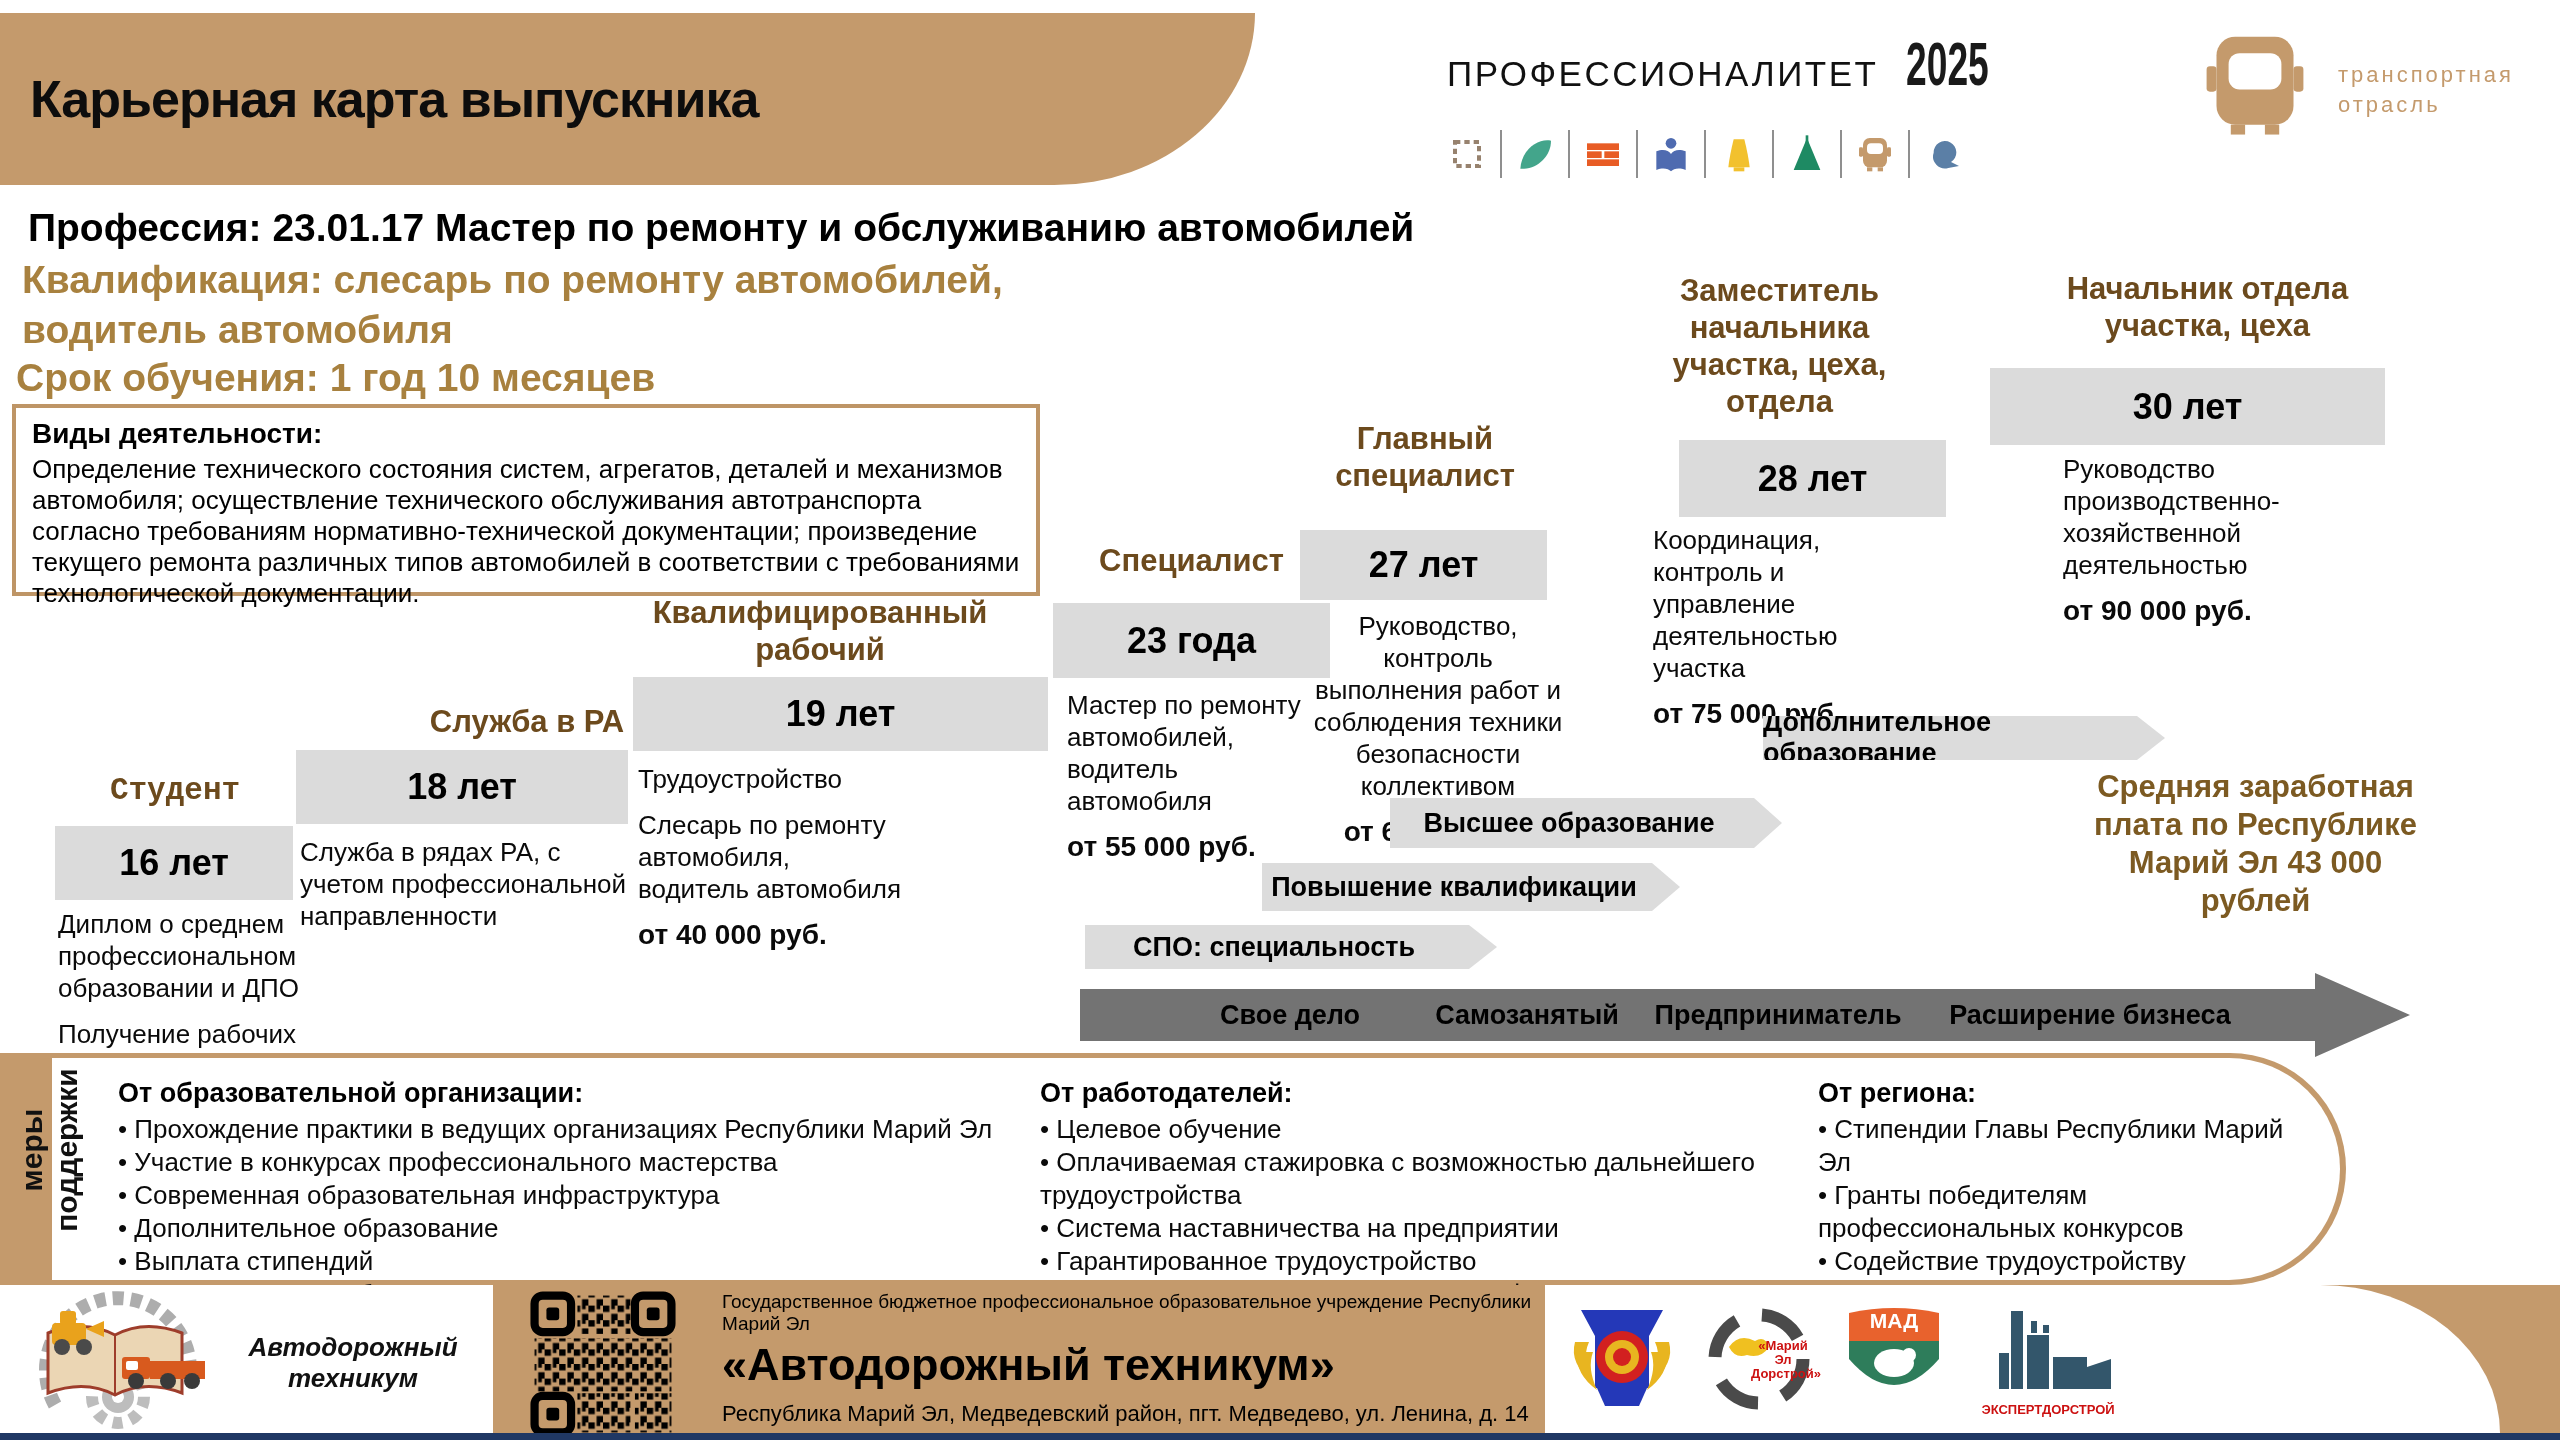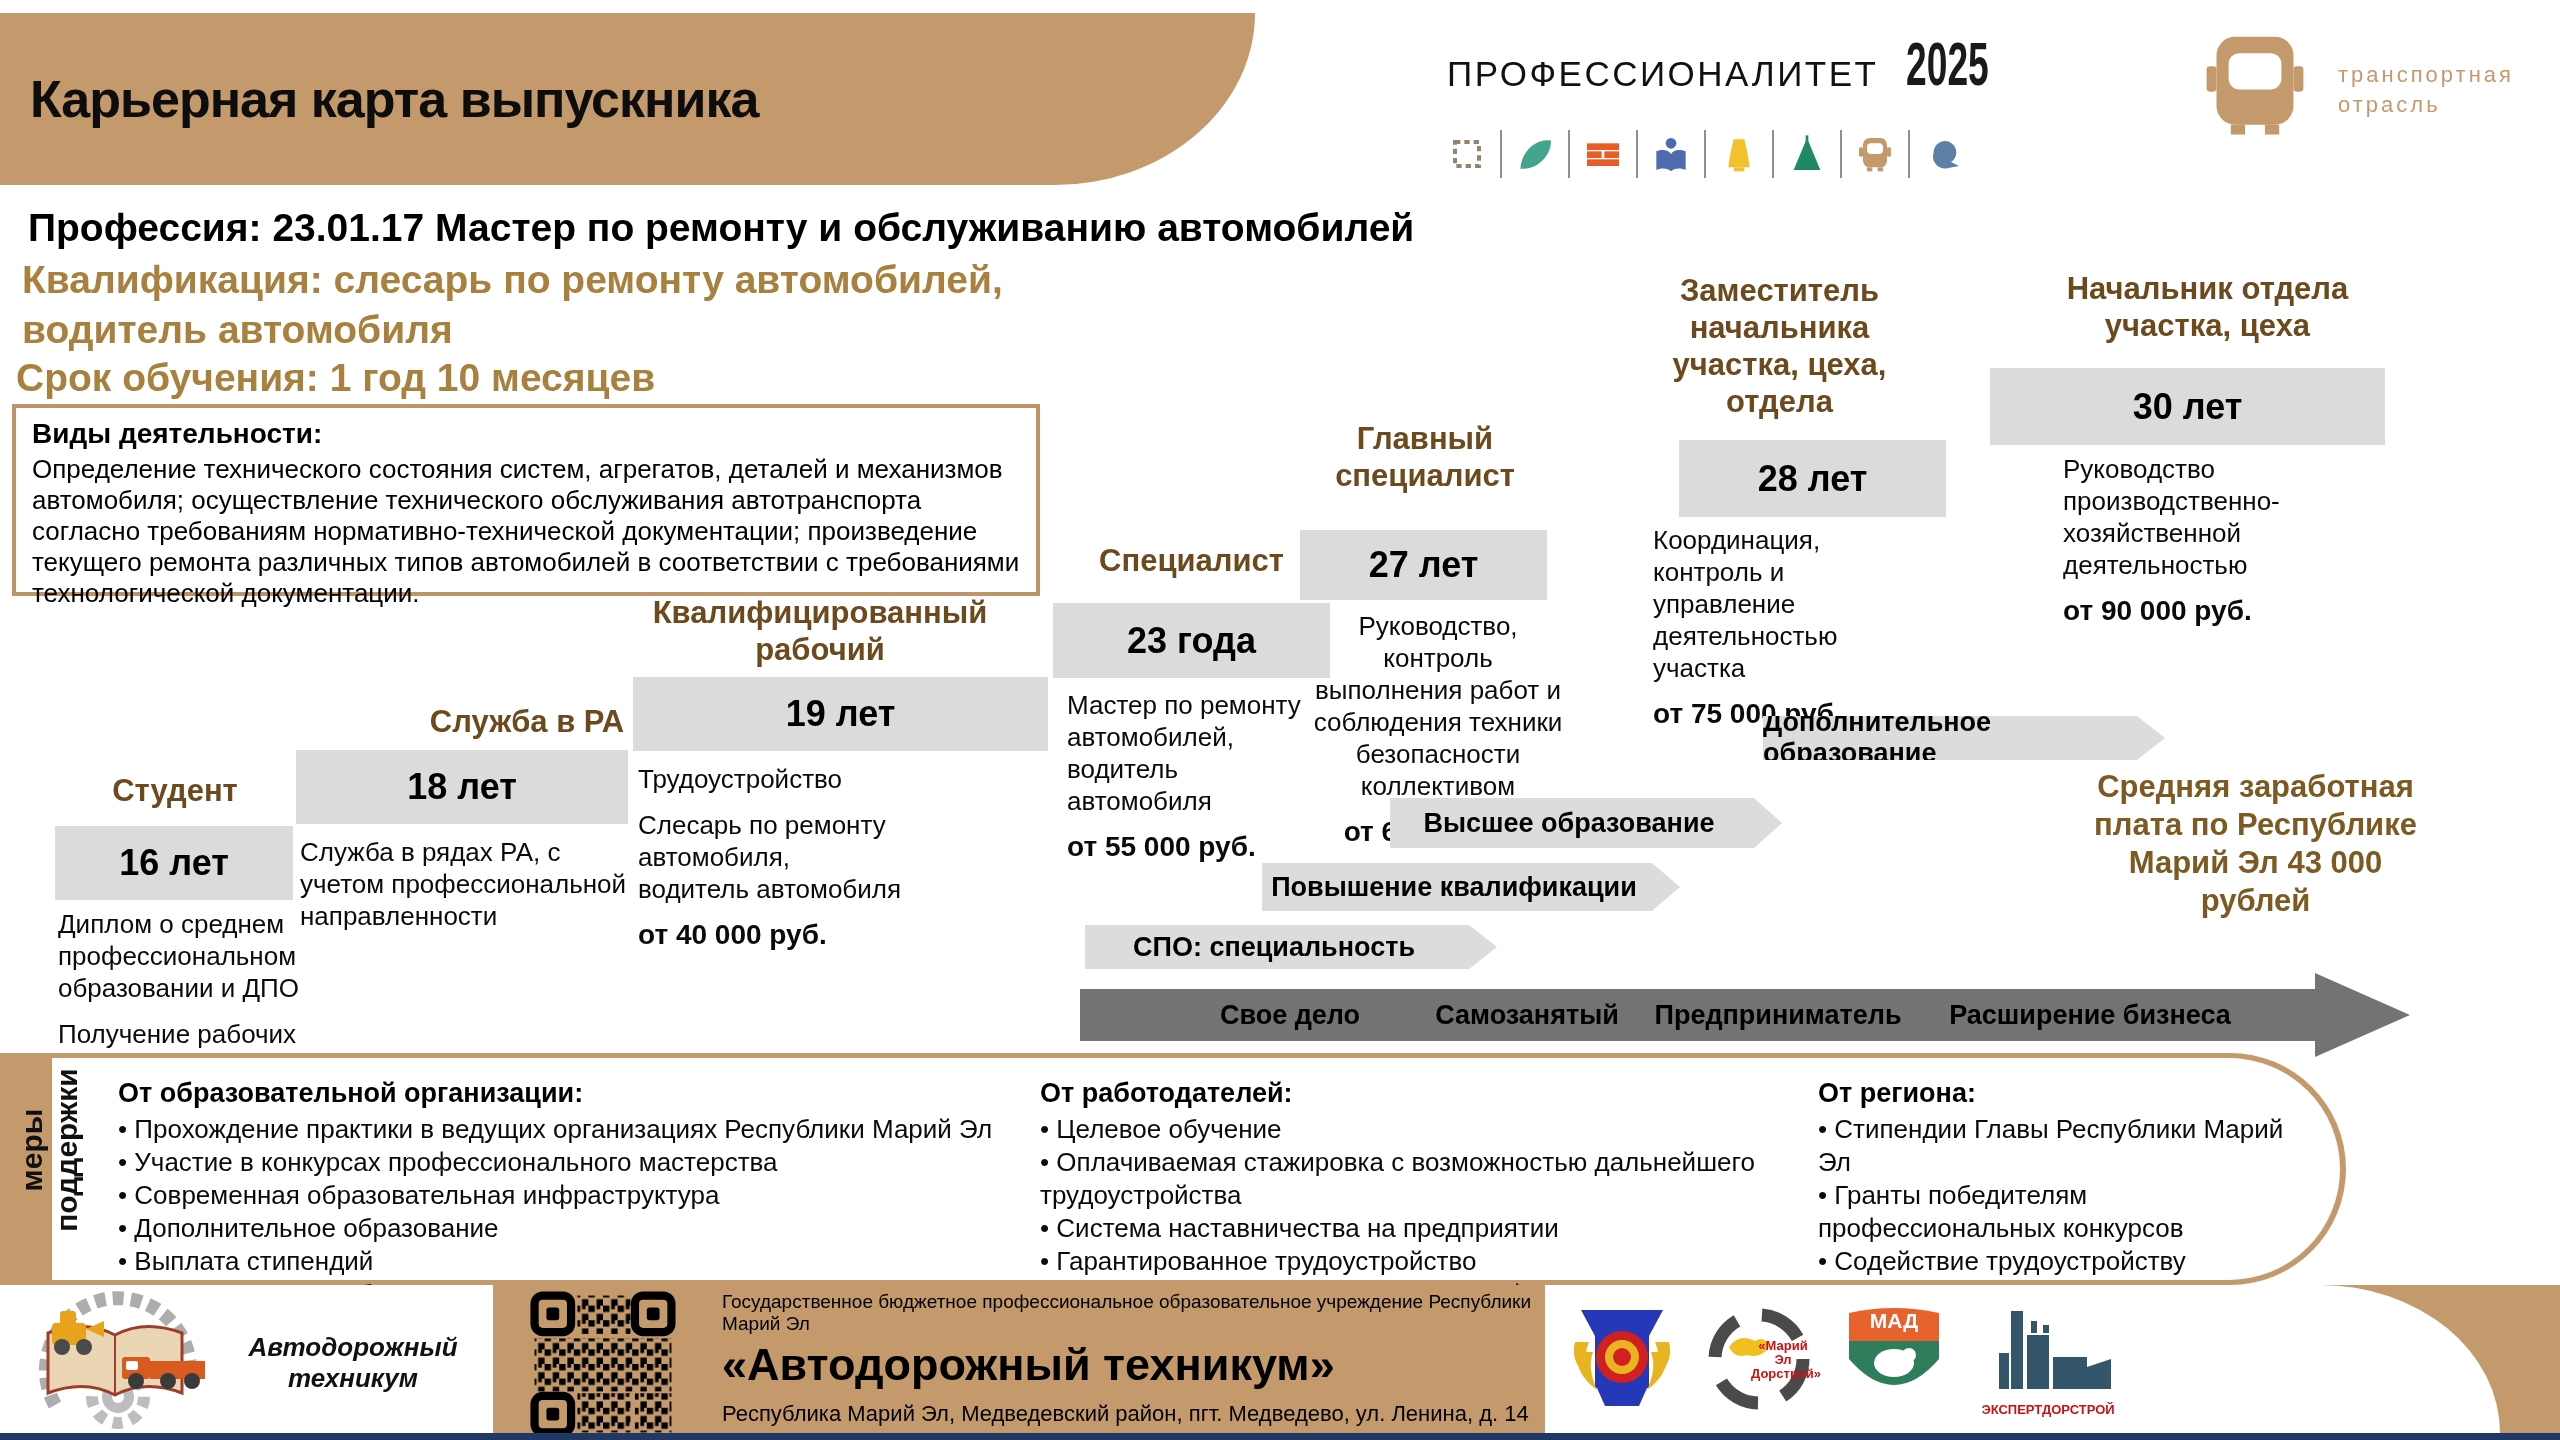--- a/index.html
+++ b/index.html
@@ -34,21 +34,21 @@
   .activities-text { font-size: 26px; line-height: 31px; color: #000; }
 
   
   .step-title { position: absolute; text-align: center; font-size: 31px; font-weight: bold; color: #6C4A1D; line-height: 37px; }
   .age-box { position: absolute; background: #DBDBDB; display: flex; align-items: center; justify-content: center;
     font-size: 36px; font-weight: bold; color: #000; }
   .step-desc { position: absolute; font-size: 26px; line-height: 32px; color: #0a0a0a; }
   .step-desc p { margin-bottom: 14px; }
   .salary { font-weight: bold; font-size: 28px; margin-top: 6px; }
 
-  .s1-title { left: 50px;  top: 772px; width: 250px; }
+  .s1-title { left: 50px;  top: 772px; width: 250px; font-family: Liberation Mono, monospace; }
   .s1-age   { left: 55px;  top: 826px; width: 238px; height: 74px; }
   .s1-desc  { left: 58px;  top: 908px; width: 258px; }
   .s2-title { left: 372px; top: 703px; width: 310px; }
   .s2-age   { left: 296px; top: 750px; width: 332px; height: 74px; }
   .s2-desc  { left: 300px; top: 836px; width: 350px; }
   .s3-title { left: 590px; top: 594px; width: 460px; }
   .s3-age   { left: 633px; top: 677px; width: 415px; height: 74px; }
   .s3-desc  { left: 638px; top: 763px; width: 270px; }
   .s4-title { left: 1050px; top: 542px; width: 283px; }
   .s4-age   { left: 1053px; top: 603px; width: 277px; height: 75px; }

